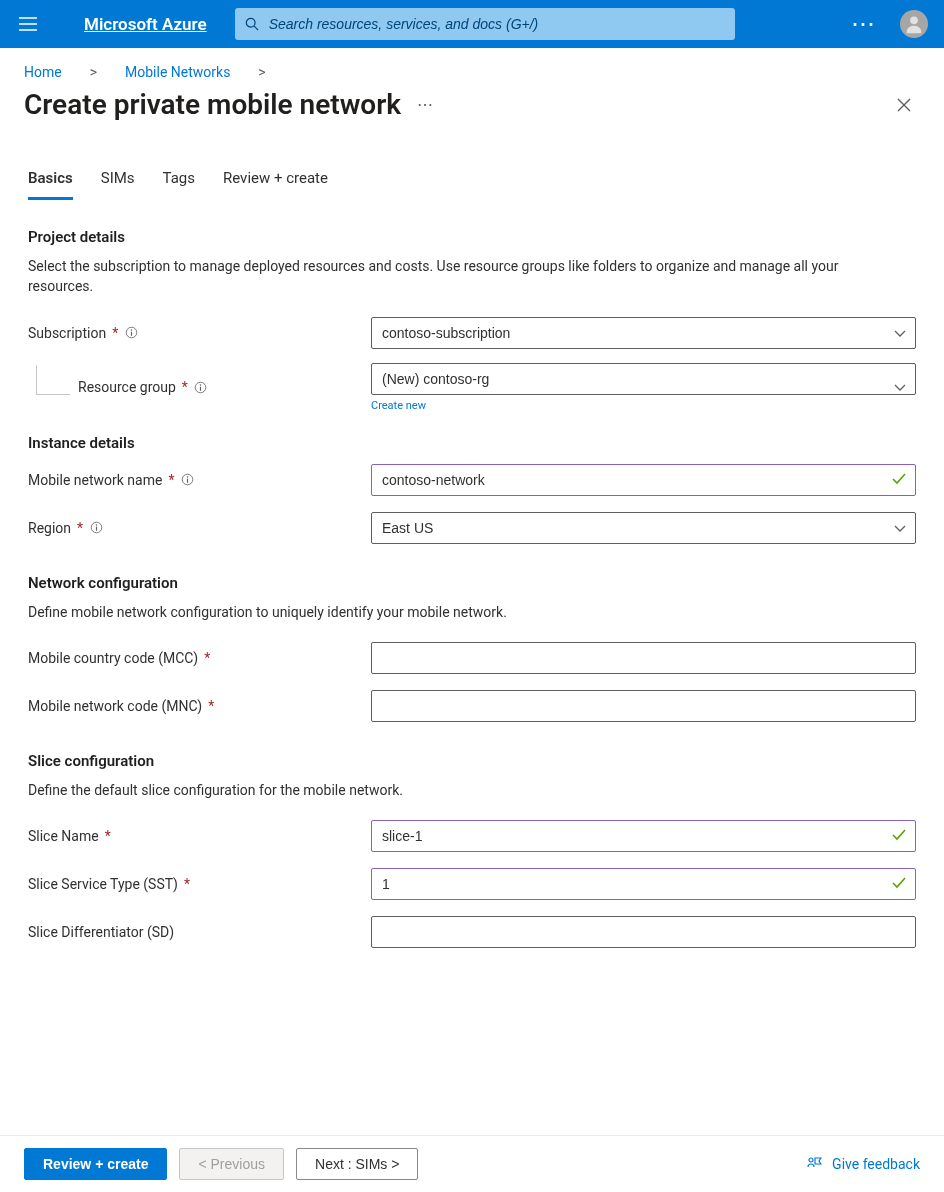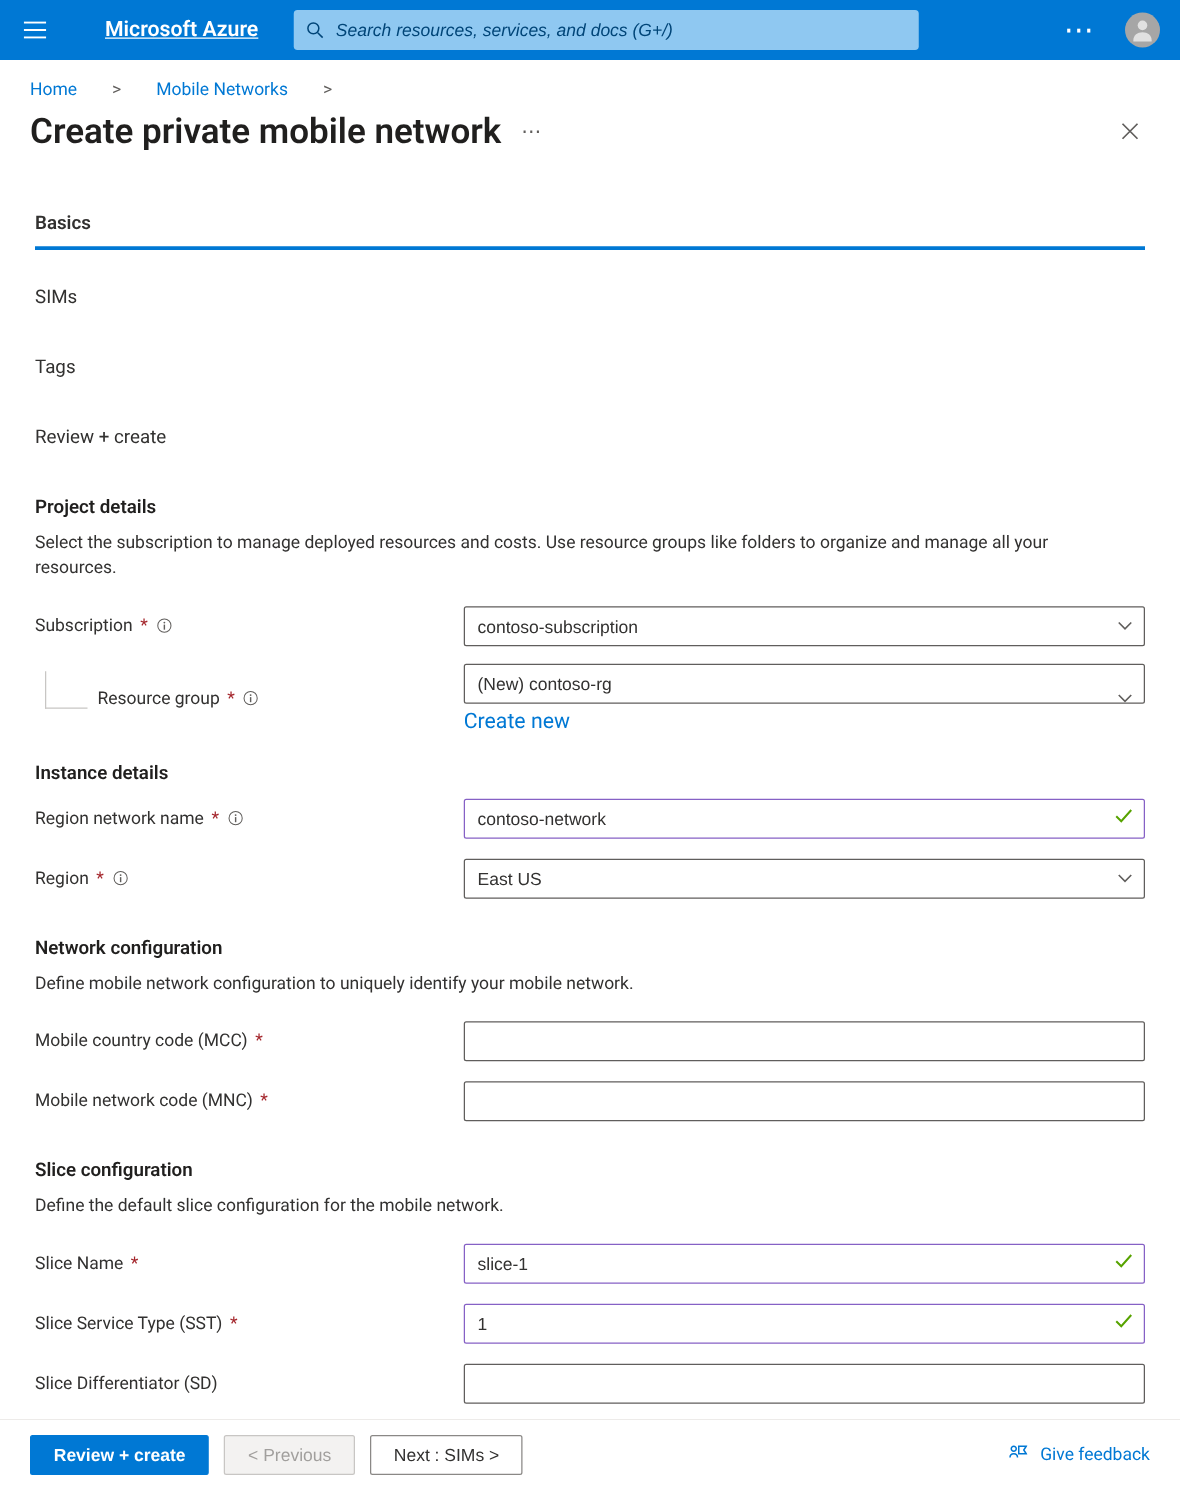--- a/index.html
+++ b/index.html
@@ -125,21 +125,20 @@
     height: 32px;
   }
 
   
   .tabs {
     display: flex;
     gap: 28px;
     padding: 0 28px;
     border-bottom: none;
     margin-top: 20px;
-    flex-direction: column;
   }
   .tab {
     padding-bottom: 10px;
     cursor: pointer;
     color: #323130;
     font-size: 15px;
   }
   .tab.active {
     font-weight: 600;
     border-bottom: 3px solid #0078D4;
@@ -226,21 +225,21 @@
   .check-icon {
     position: absolute;
     right: 10px;
     top: 50%;
     transform: translateY(-50%);
     pointer-events: none;
     color: #57A300;
   }
   .sub-link {
     color: #0078D4;
-    font-size: 17px;
+    font-size: 11px;
     cursor: pointer;
     display: inline-block;
     margin-top: 4px;
   }
 
   
   .footer {
     position: fixed;
     left: 0;
     width: 944px;
@@ -388,21 +387,21 @@
           </svg>
       </span>
       <div><a class="sub-link">Create new</a></div>
     </div>
   </div>
 
   <div class="section-title" style="margin-top:22px">Instance details</div>
 
   <div class="form-row">
     <div class="form-label-col">
-      <span>Region network name</span>
+      <span>Mobile network name</span>
       <span class="req">*</span>
       <span class="info-icon">
         <svg width="13" height="13" viewBox="0 0 16 16">
             <circle cx="8" cy="8" r="6.5" stroke="currentColor" fill="none"></circle>
             <circle cx="8" cy="5" r="0.9" fill="currentColor"></circle>
             <rect x="7.3" y="7" width="1.4" height="5" fill="currentColor"></rect>
           </svg>
       </span>
     </div>
     <div class="form-field-col">

